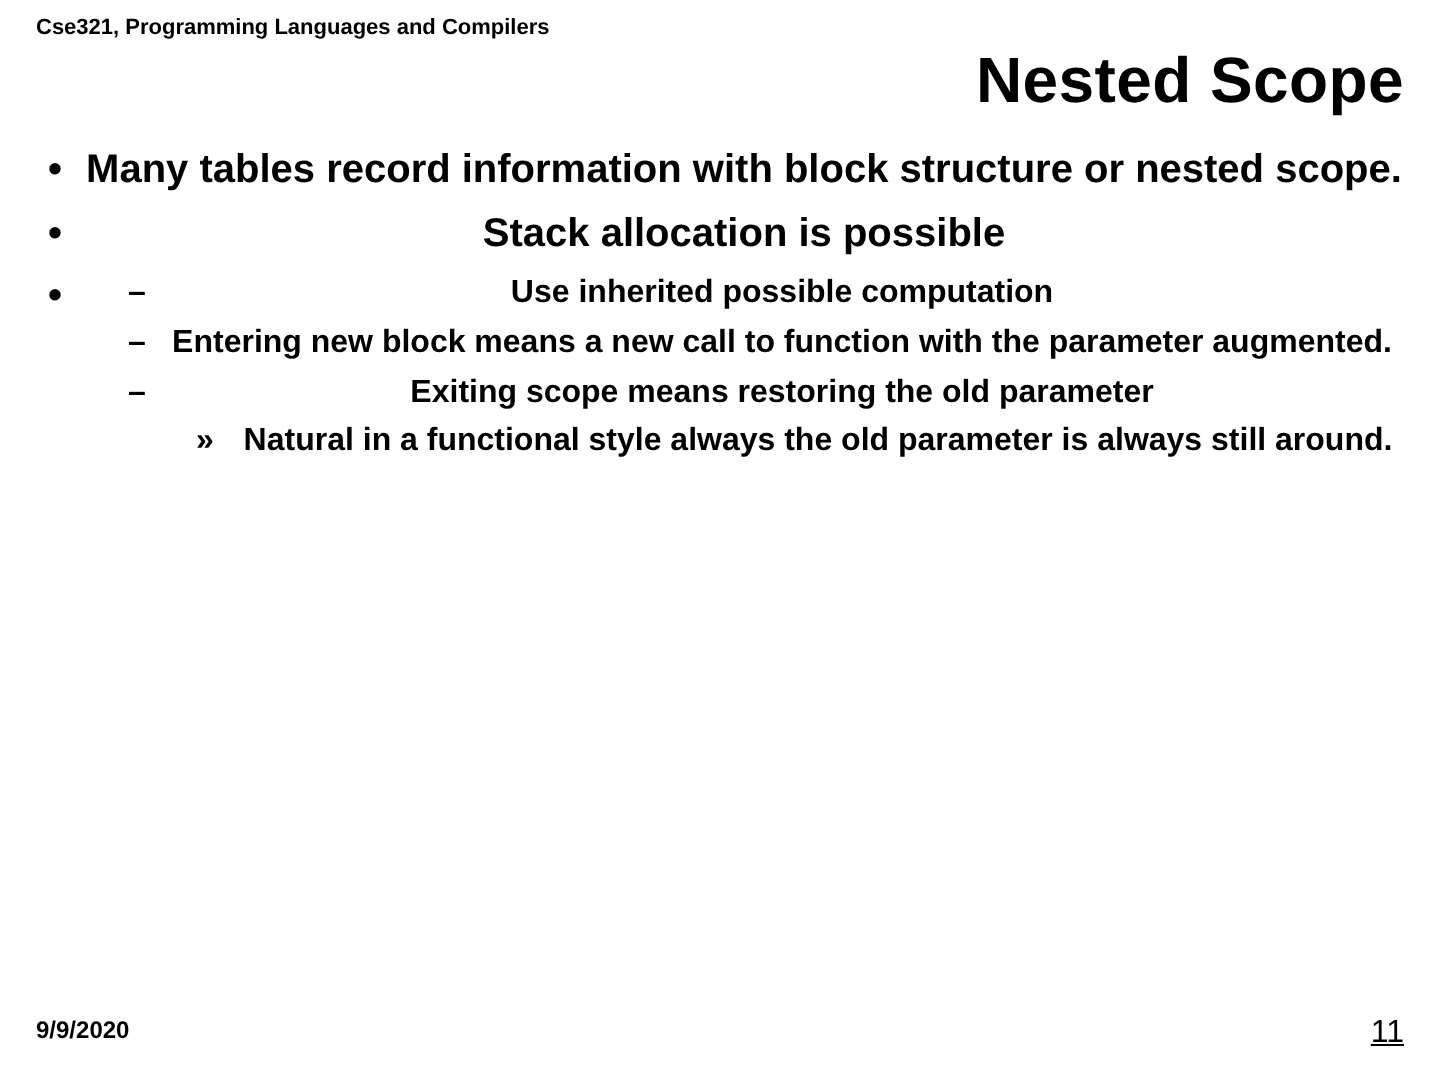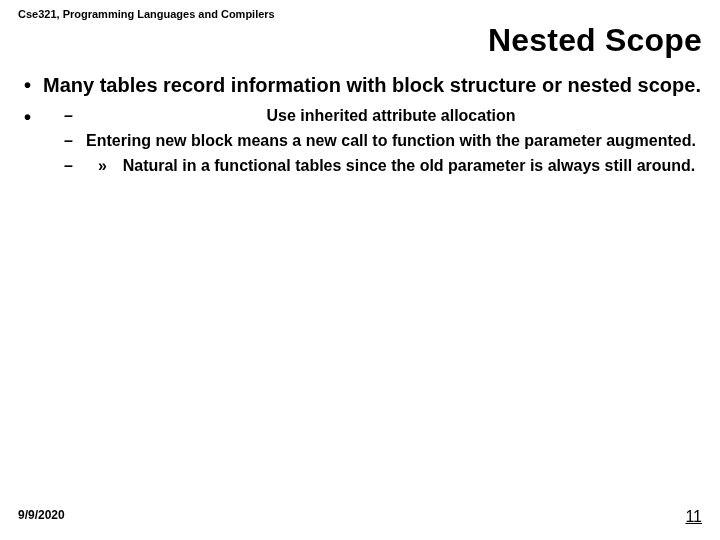--- a/index.html
+++ b/index.html
@@ -22,27 +22,29 @@
 </style>
 </head>
 <body>
 
 <div class="slide">
   <div class="course">Cse321, Programming Languages and Compilers</div>
   <div class="title">Nested Scope</div>
 
   <ul class="level1">
     <li>Many tables record information with block structure or nested scope.</li>
+    <li>Stack allocation is possible</li>
     <li>
       <ul class="level2">
-        <li>Use inherited attribute allocation</li>
+        <li>Use inherited possible computation</li>
         <li>Entering new block means a new call to function with the parameter augmented.</li>
         <li>
+          <span>Exiting scope means restoring the old parameter</span>
           <ul class="level3">
-            <li>Natural in a functional tables since the old parameter is always still around.</li>
+            <li>Natural in a functional style always the old parameter is always still around.</li>
           </ul>
         </li>
       </ul>
     </li>
   </ul>
 
   <div class="footer">
     <span class="date">9/9/2020</span>
     <span class="page">11</span>
   </div>

